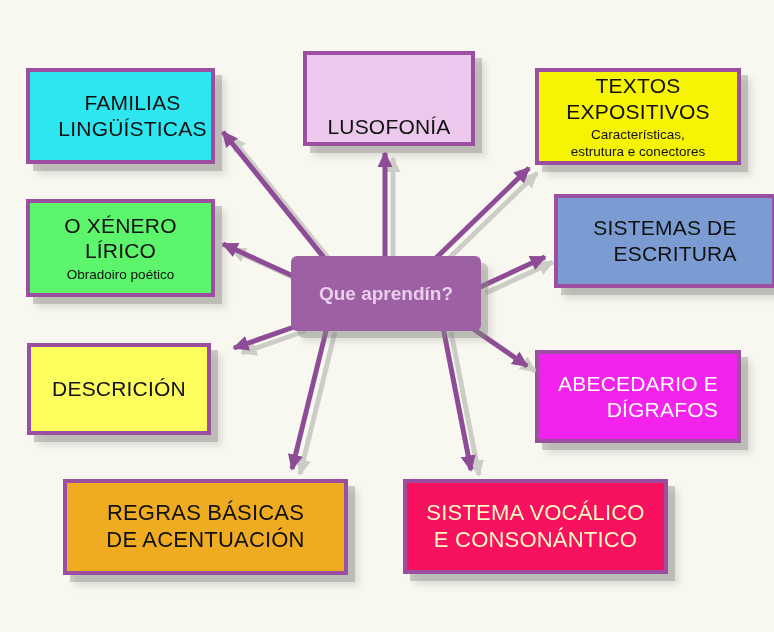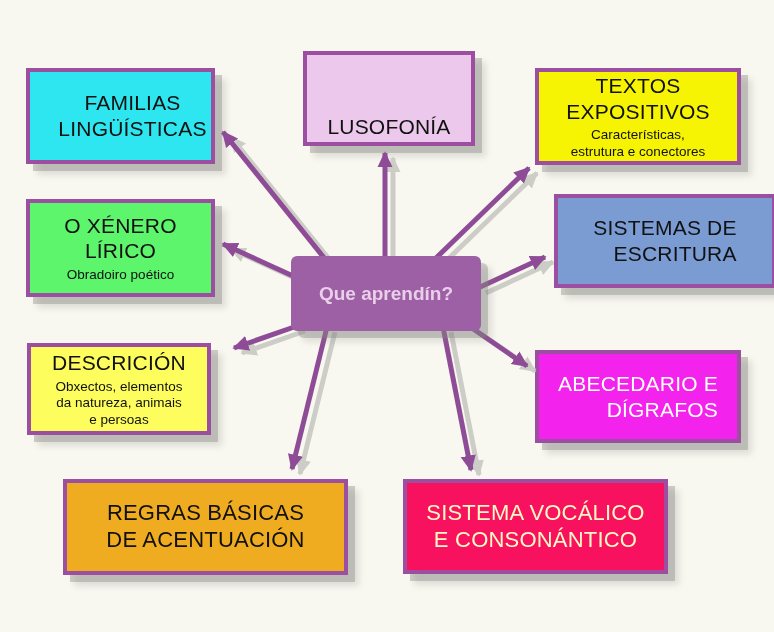--- a/index.html
+++ b/index.html
@@ -106,23 +106,20 @@
     <div class="node-subtitle">Obradoiro poético</div>
   </div>
 
   <div class="node" id="n-sistemas" style="background-color: rgb(123, 156, 210); color: rgb(17, 17, 17);">
     <div class="node-title">SISTEMAS DE
 ESCRITURA</div>
   </div>
 
   <div class="node" id="n-descricion" style="background-color: rgb(253, 253, 94); color: rgb(17, 17, 17);">
     <div class="node-title">DESCRICIÓN</div>
-    <div class="node-subtitle">Obxectos, elementos
-da natureza, animais
-e persoas</div>
   </div>
 
   <div class="node" id="n-abecedario" style="background-color: rgb(243, 34, 236); color: rgb(255, 255, 255);">
     <div class="node-title">ABECEDARIO E
 DÍGRAFOS</div>
   </div>
 
   <div class="node" id="n-regras" style="background-color: rgb(240, 172, 32); color: rgb(17, 17, 17);">
     <div class="node-title big">REGRAS BÁSICAS
 DE ACENTUACIÓN</div>

